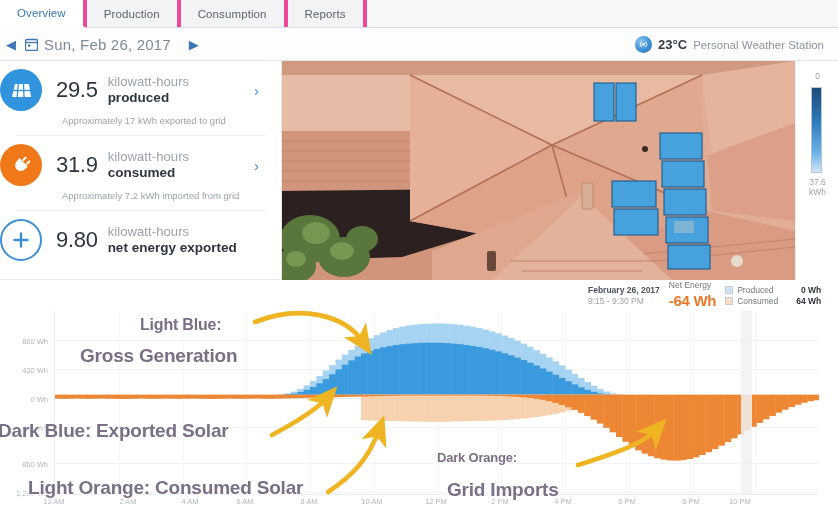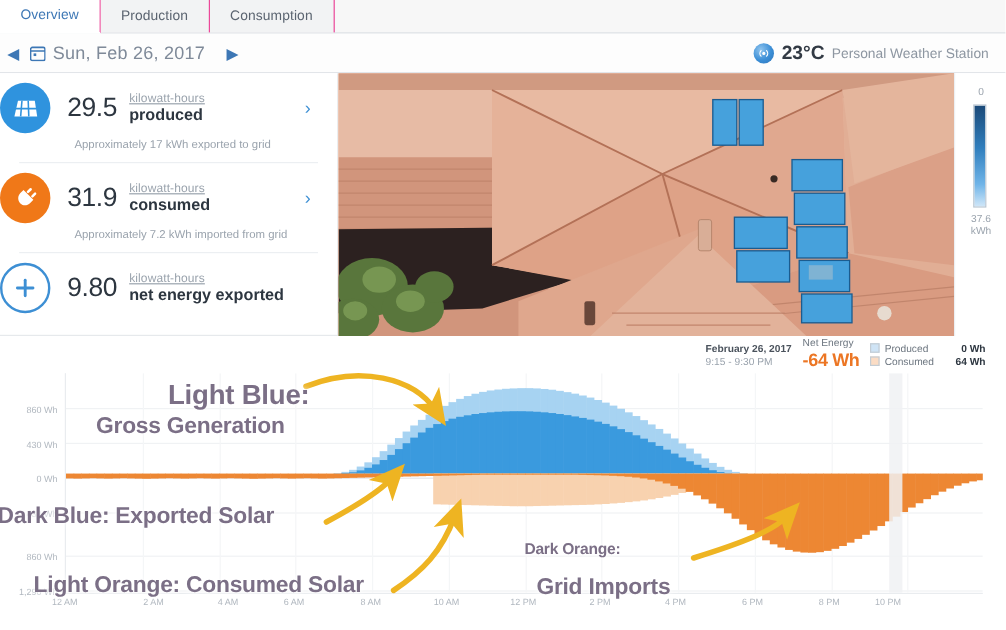--- a/index.html
+++ b/index.html
@@ -14,21 +14,21 @@
   
   .tabbar {
     position: absolute; top: 0; left: 0; width: 838px; height: 28px;
     background: #f7f7f7;
     border-bottom: 1px solid #d8dde2;
     display: flex; align-items: stretch;
   }
   .tab {
     padding: 0 17px; display: flex; align-items: center;
     font-size: 11.5px; color: #5b6470; letter-spacing: .1px;
-    border-right: 1px solid #ec4899;
+    border-right: 4px solid #ec4899;
     background: #f2f3f4;
     cursor: pointer;
   }
   .tab.active {
     background: #ffffff; color: #3d77b5;
     border-bottom: 2px solid #ffffff;
     margin-bottom: -1px;
   }
 
   
@@ -47,38 +47,38 @@
   }
   .wx {
     position: absolute; right: 14px; top: 0; height: 33px;
     display: flex; align-items: center; gap: 6px;
   }
   .wx-badge {
     width: 17px; height: 17px; border-radius: 50%;
     background: radial-gradient(circle at 35% 32%, #8fc4ee 0%, #3b8ed6 55%, #2f74b8 100%);
     display:flex; align-items:center; justify-content:center;
   }
-  .wx-temp { font-size: 16px; color: #323a44; font-weight: bold; }
+  .wx-temp { font-size: 13px; color: #323a44; font-weight: bold; }
   .wx-label { font-size: 11.5px; color: #8d96a1; }
 
   
   .metrics {
     position: absolute; top: 61px; left: 0; width: 282px; height: 219px;
     background: #fff; border-right: 1px solid #e6e9ec;
     border-bottom: 1px solid #e6e9ec;
   }
   .metric-row { position: relative; height: 58px; display: flex; align-items: center; }
   .m-ico { width: 42px; height: 42px; border-radius: 50%; flex: 0 0 42px;
            display:flex; align-items:center; justify-content:center; }
   .m-ico.produced { background: #2f93de; }
   .m-ico.consumed { background: #f07818; }
   .m-ico.net { background: #fff; border: 2px solid #3d8fd4; }
   .m-val { font-size: 22px; color: #2d3640; margin-left: 14px; letter-spacing: -.3px; }
   .m-txt { margin-left: 10px; line-height: 1.12; }
-  .m-unit { font-size: 10px; color: #9aa3ad; display: block; letter-spacing: .1px; text-decoration: underline; }
+  .m-unit { font-size: 13px; color: #9aa3ad; display: block; letter-spacing: .1px; }
   .m-name { font-size: 13.5px; color: #2d3640; font-weight: bold; display: block; }
   .m-chev { position: absolute; right: 22px; color: #3d8fd4; font-size: 15px; cursor:pointer; }
   .m-sub { font-size: 9.5px; color: #9aa3ad; padding-left: 62px; margin-top: -4px; }
   .m-divider { height: 1px; background: #eceff2; margin: 9px 16px 0 16px; }
 
   
   .aerial {
     position: absolute; top: 61px; left: 282px; width: 513px; height: 219px;
     overflow: hidden; background: #e8b49b;
   }
@@ -145,20 +145,23 @@
 
   <div class="tabbar">
     <div class="tab active">
       <span>Overview</span>
     </div>
     <div class="tab">
       <span>Production</span>
     </div>
     <div class="tab">
       <span>Consumption</span>
+    </div>
+    <div class="tab">
+      <span>Reports</span>
     </div>
   </div>
 
   <div class="datebar">
     <div class="navarrow">◀</div>
     <div class="cal-icon">
       <svg width="13" height="13" viewBox="0 0 13 13">
         <rect x="0.5" y="1.5" width="12" height="11" rx="1.5" fill="none" stroke="#3d77b5" stroke-width="1.3"></rect>
         <line x1="0.5" y1="4.5" x2="12.5" y2="4.5" stroke="#3d77b5" stroke-width="1.3"></line>
         <rect x="3" y="6.5" width="2.2" height="2.2" fill="#3d77b5"></rect>
@@ -677,21 +680,21 @@
         <marker id="ah" markerWidth="7" markerHeight="7" refX="3.2" refY="3.3" orient="auto">
           <path d="M0,0.4 L6.6,3.3 L0,6.2 L1.7,3.3 Z" fill="#eeb422"></path>
         </marker>
       </defs>
       <path d="M255,42 C300,24 345,35 363,62" stroke="#eeb422" stroke-width="4.6" fill="none" stroke-linecap="round" marker-end="url(#ah)"></path>
       <path d="M272,155 C300,140 318,128 327,118" stroke="#eeb422" stroke-width="4.6" fill="none" stroke-linecap="round" marker-end="url(#ah)"></path>
       <path d="M328,212 C352,196 368,180 379,150" stroke="#eeb422" stroke-width="4.6" fill="none" stroke-linecap="round" marker-end="url(#ah)"></path>
       <path d="M578,185 C620,172 645,162 656,150" stroke="#eeb422" stroke-width="4.6" fill="none" stroke-linecap="round" marker-end="url(#ah)"></path>
     </svg>
 
-    <div class="anno" style="left:140px; top:36px; font-size:23px;">Light Blue:</div>
+    <div class="anno" style="left:140px; top:36px; font-size:16px;">Light Blue:</div>
     <div class="anno" style="left:80px; top:65px; font-size:19px;">Gross Generation</div>
 
     <div class="anno" style="left:-2px; top:140px; font-size:19px;">Dark Blue: Exported Solar</div>
 
     <div class="anno" style="left:28px; top:197px; font-size:19px;">Light Orange: Consumed Solar</div>
 
     <div class="anno" style="left:437px; top:170px; font-size:13px;">Dark Orange:</div>
     <div class="anno" style="left:447px; top:199px; font-size:19px;">Grid Imports</div>
   </div>
 

